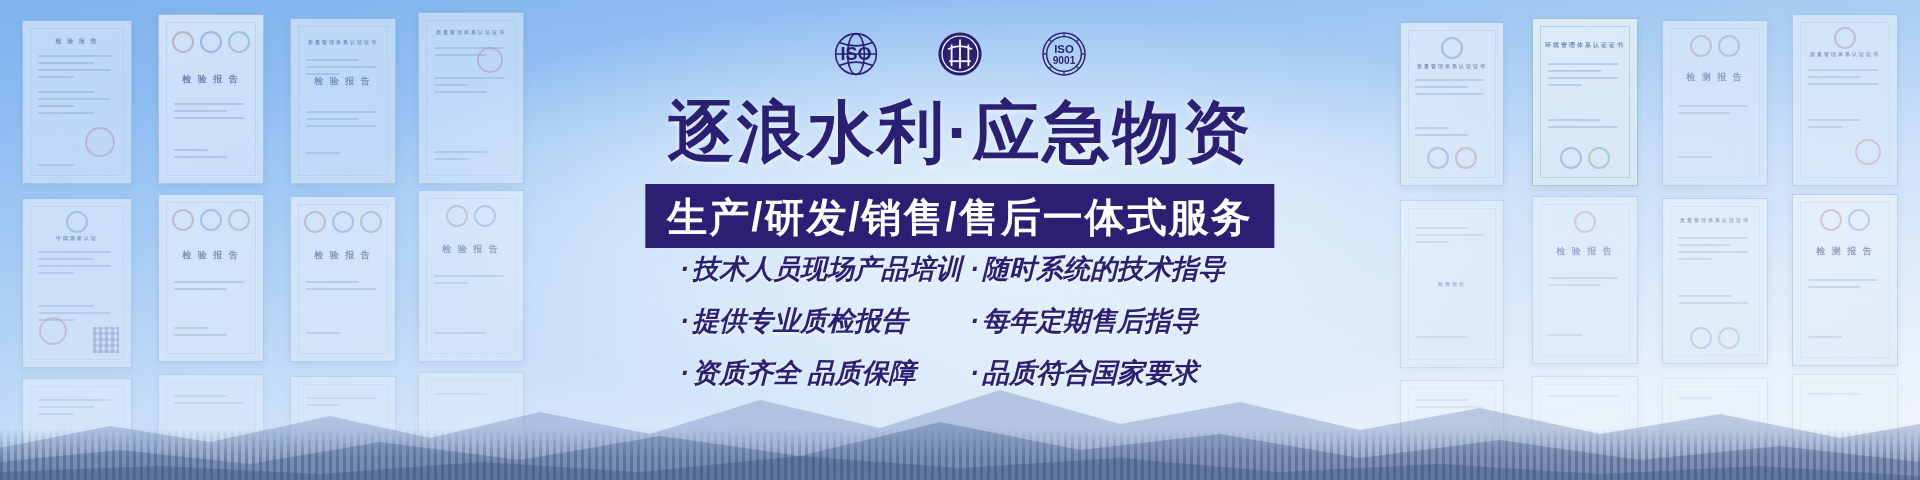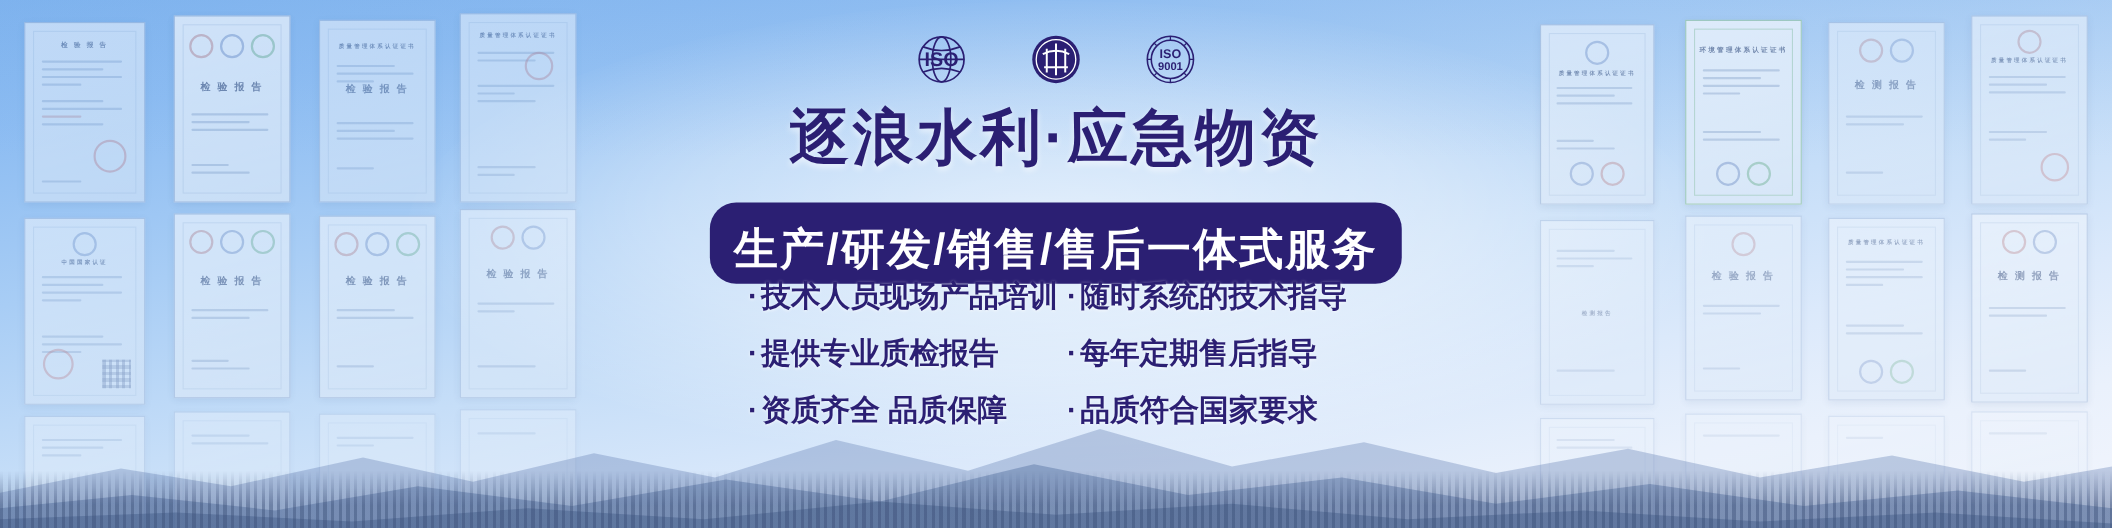--- a/index.html
+++ b/index.html
@@ -74,42 +74,41 @@
 
   .badges{
     position:absolute;left:50%;transform:translateX(-50%);
     top:24px;display:flex;gap:44px;align-items:center;justify-content:center;
   }
   .badge{width:60px;height:60px;display:block;}
 
   .title{
     position:absolute;left:50%;transform:translateX(-50%);
     top:98px;
-    font-size:55px;line-height:1;font-weight:bold;
+    font-size:67px;line-height:1;font-weight:bold;
     color:#2b1f73;letter-spacing:3px;white-space:nowrap;
     text-shadow:0 2px 6px rgba(255,255,255,.65);
   }
 
   .subbar{
     position:absolute;left:50%;transform:translateX(-50%);
     top:184px;
     background:#2b1f73;
-    padding:23px 22px 11px 22px;
+    padding:13px 22px 11px 22px;
     white-space:nowrap;
-    border-radius:24px;
   }
   .subbar-text{
     font-size:40px;line-height:1;font-weight:bold;color:#ffffff;letter-spacing:2px;
   }
 
   .features{
     position:absolute;left:50%;transform:translateX(-50%);
     top:254px;width:560px;
     display:grid;grid-template-columns:290px 270px;
-    row-gap:20px;column-gap:0px;
+    row-gap:20px;column-gap:0px;font-style:italic;
   }
   .feat{
     font-size:27px;line-height:1.18;font-weight:bold;color:#2b1f73;white-space:nowrap;
     text-shadow:0 1px 3px rgba(255,255,255,.7);
   }
   .feat .dot{margin-right:3px;}
 </style>
 </head>
 <body>
 

